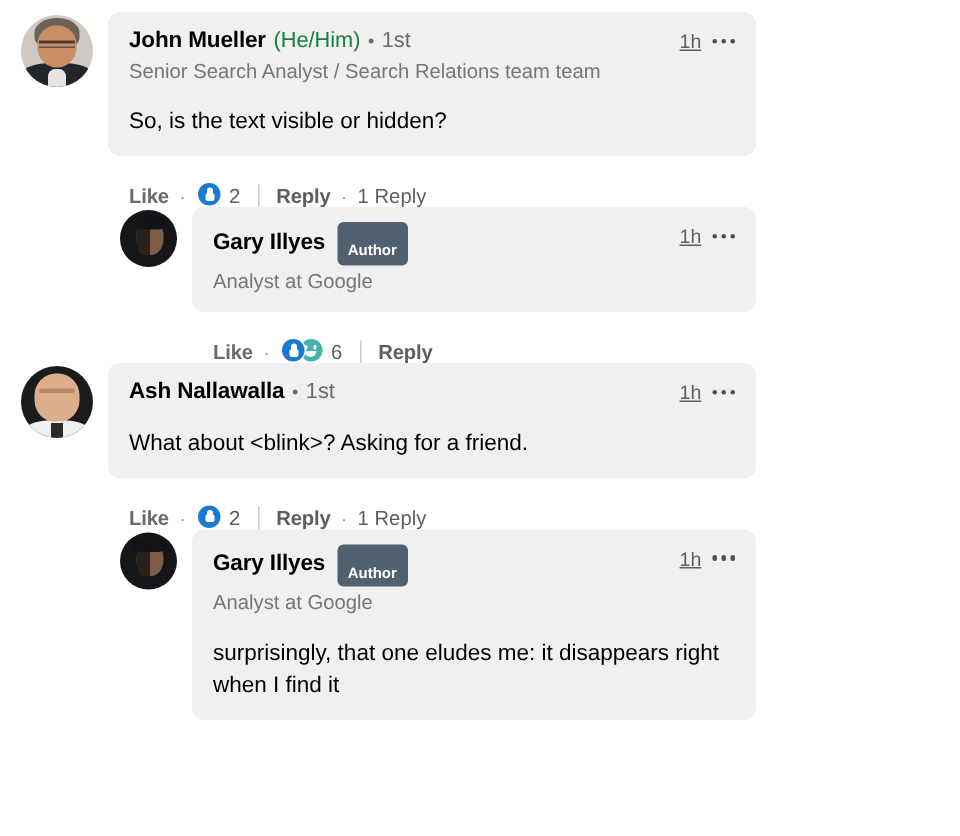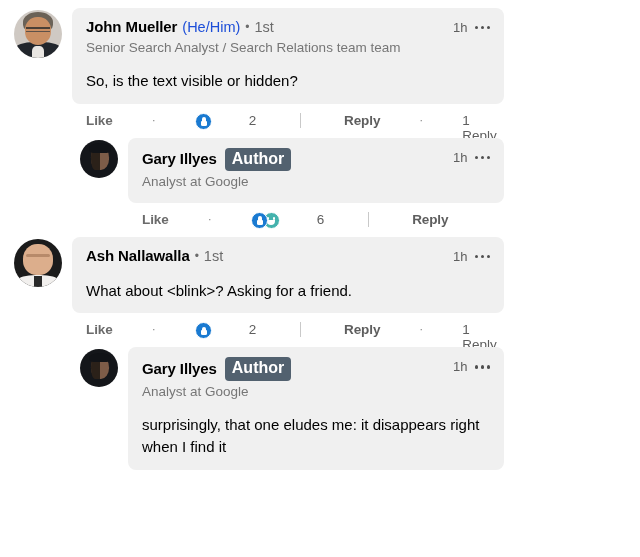--- a/index.html
+++ b/index.html
@@ -120,40 +120,40 @@
     line-height: 1.25;
   }
   .author-name {
     font-size: 15px;
     font-weight: bold;
     color: #000000;
     letter-spacing: -0.1px;
   }
   .pronouns {
     font-size: 14.5px;
-    color: #1d4ed8;
+    color: #15803d;
     margin-left: 5px;
   }
   .degree-dot {
     font-size: 12px;
     color: #6b6b6b;
     margin: 0 5px;
   }
   .degree {
     font-size: 14.5px;
     color: #6b6b6b;
   }
   .author-badge {
     display: inline-block;
     background: #52616f;
     color: #ffffff;
-    font-size: 16px;
+    font-size: 10px;
     font-weight: bold;
     border-radius: 4px;
-    padding: 2px 7px 3px 7px;
+    padding: 14px 7px 3px 7px;
     margin-left: 8px;
     line-height: 1.15;
   }
   .headline {
     font-size: 13.5px;
     color: #767676;
     margin-top: 2px;
     line-height: 1.3;
     white-space: nowrap;
     overflow: hidden;
@@ -161,20 +161,21 @@
   .meta {
     flex: 0 0 auto;
     display: flex;
     align-items: center;
     gap: 7px;
     padding-top: 2px;
   }
   .timestamp {
     font-size: 13px;
     color: #5e5e5e;
+    text-decoration: underline;
   }
   .more-icon {
     display: inline-flex;
     gap: 2.5px;
     align-items: center;
     padding: 2px 0;
   }
   .more-icon i {
     display: block;
     width: 3.5px; height: 3.5px;
@@ -185,24 +186,23 @@
     font-size: 15px;
     line-height: 1.45;
     color: #000000;
     margin-top: 14px;
     word-wrap: break-word;
   }
 
   
   .actions {
     display: flex;
-    align-items: flex-start;
+    align-items: flex-end;
     padding: 9px 0 0 14px;
     height: 34px;
-    gap: 32px;
   }
   .act-like {
     font-size: 13.5px;
     font-weight: bold;
     color: #6b6b6b;
     letter-spacing: -0.1px;
   }
   .sep-dot {
     color: #8a8a8a;
     font-size: 12px;

